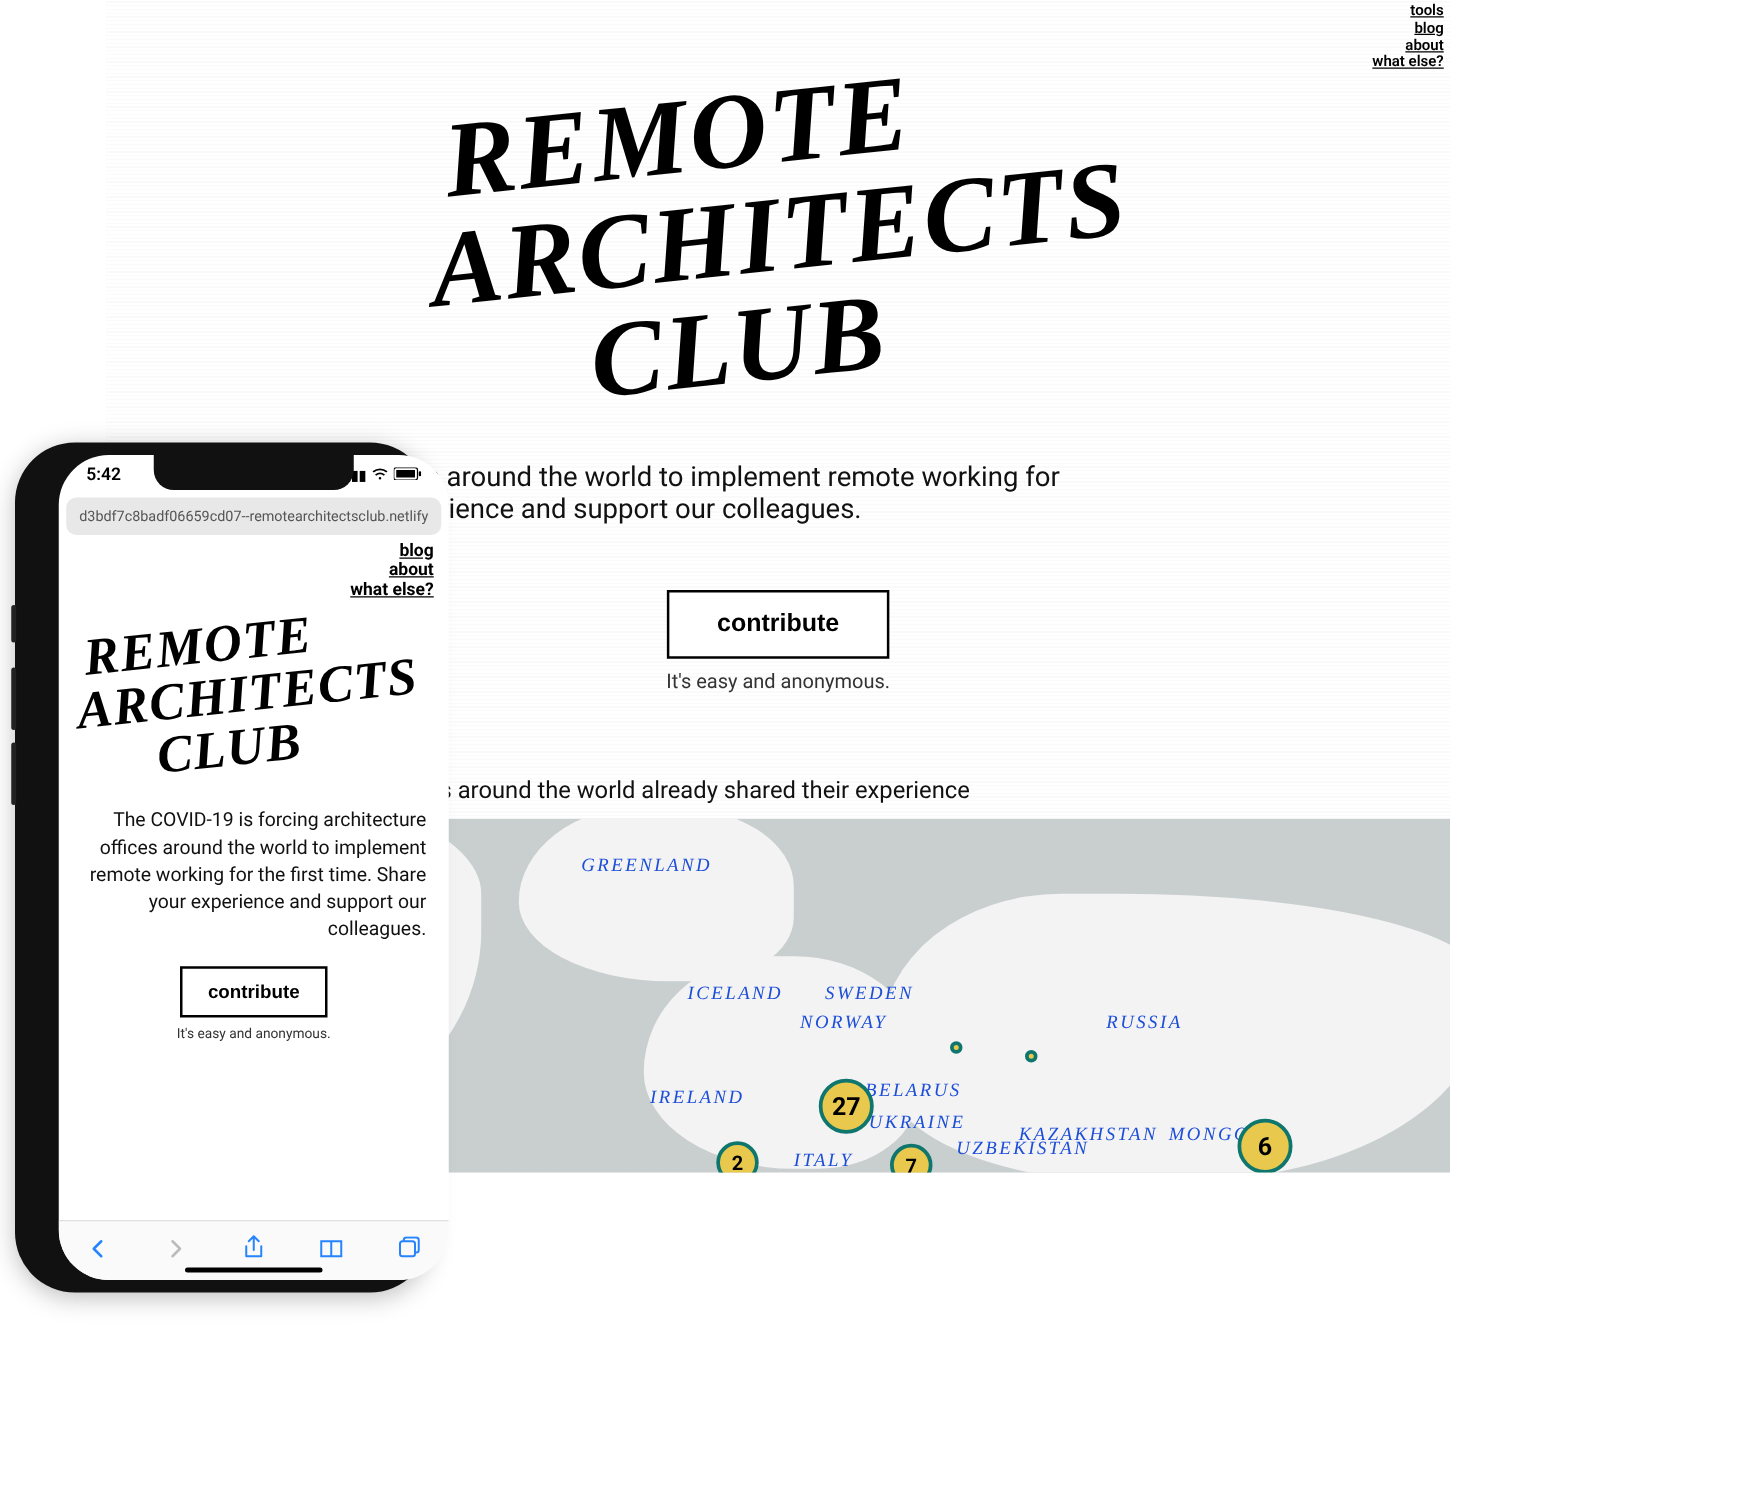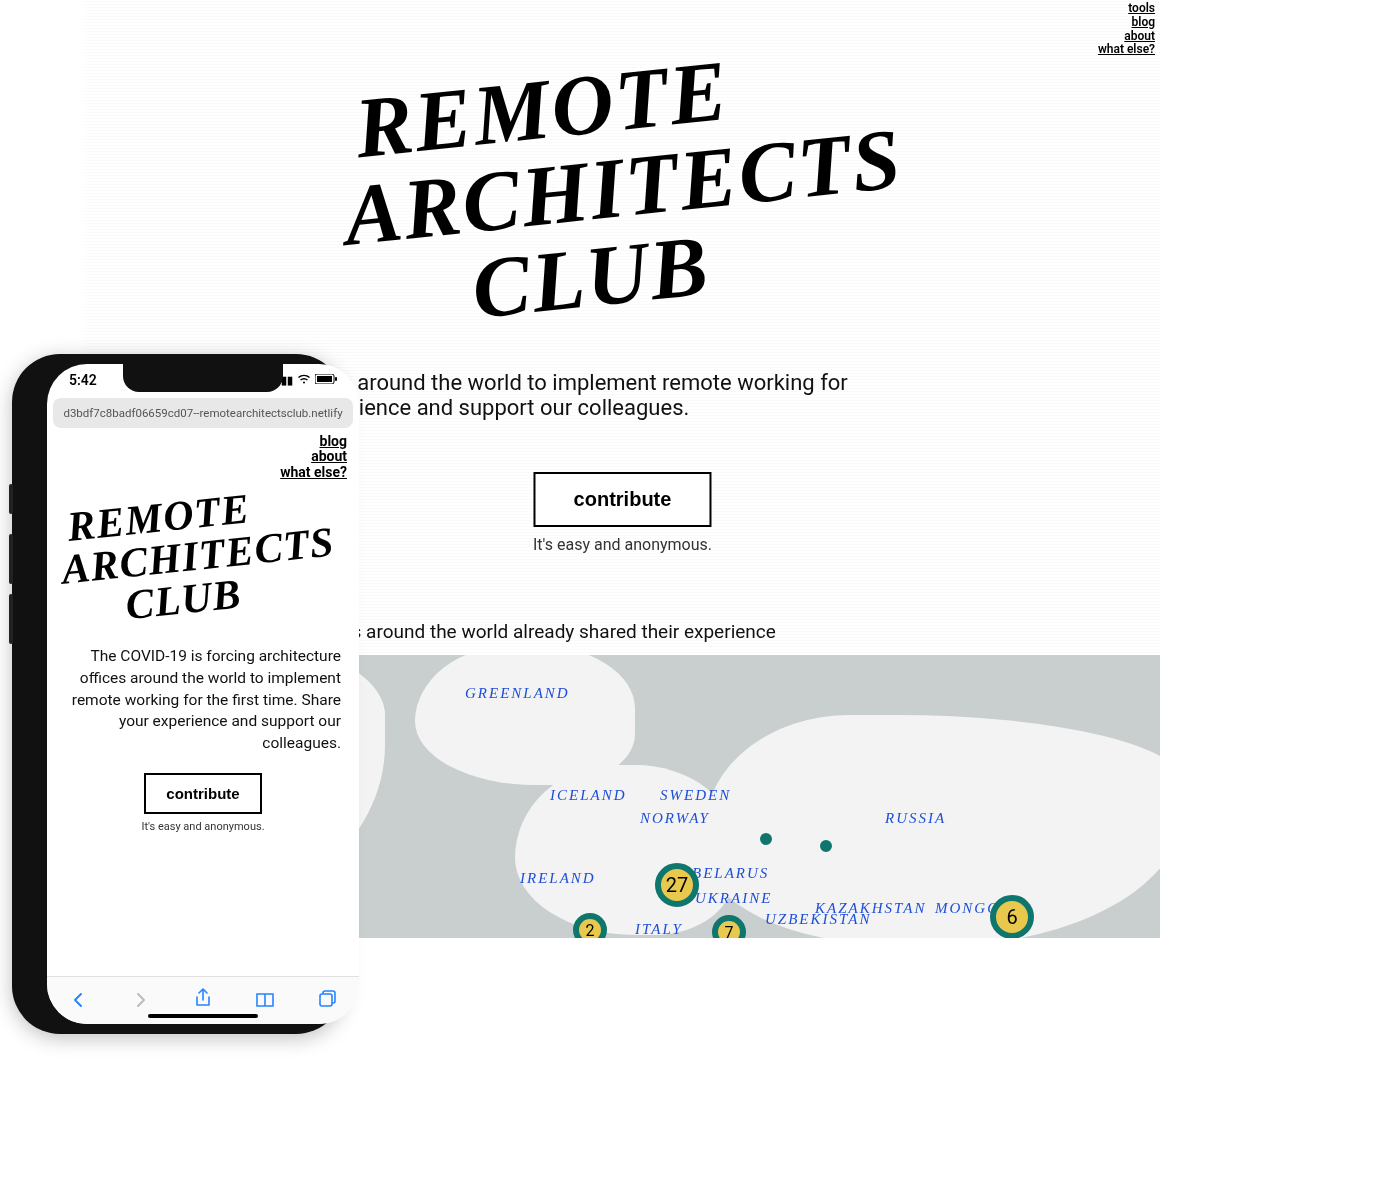--- a/index.html
+++ b/index.html
@@ -18,21 +18,21 @@
 .cta-desktop { position: absolute; top: 472px; left: 50%; transform: translateX(-50%); text-align: center; }
 .cta-btn { display: inline-block; border: 2px solid #000; background: #fff; padding: 14px 38px; font-weight: 700; font-size: 20px; color: #000; cursor: pointer; }
 .cta-sub { font-size: 16px; color: #333; margin-top: 8px; }
 .stats-desktop { position: absolute; top: 620px; left: 15px; font-size: 19px; color: #111; }
 .stats-desktop b { font-weight: 700; }
 
 
 .map-wrap { position: absolute; top: 655px; left: 0; right: 0; bottom: 0; background: #c9cecf; overflow: hidden; }
 .map-land { position: absolute; background: #f3f3f3; }
 .map-label { position: absolute; color: #1d4ed8; font-style: italic; letter-spacing: 2px; font-size: 15px; font-family: Georgia, serif; }
-.map-pin { position: absolute; border-radius: 50%; background: #e9c94d; border: 6px solid #0f766e; display: flex; align-items: center; justify-content: center; font-weight: 400; color: #000; }
+.map-pin { position: absolute; border-radius: 50%; background: #e9c94d; border: 3px solid #0f766e; display: flex; align-items: center; justify-content: center; font-weight: 700; color: #000; }
 .map-pin.small { width: 10px; height: 10px; }
 .map-pin.med { width: 34px; height: 34px; font-size: 16px; }
 .map-pin.lg { width: 44px; height: 44px; font-size: 20px; }
 
 
 .phone { position: absolute; left: 12px; top: 354px; width: 332px; height: 680px; background: #111; border-radius: 48px; padding: 10px; box-shadow: 0 4px 20px rgba(0,0,0,0.25); }
 .phone .btn-side { position: absolute; background: #222; width: 4px; border-radius: 2px; }
 .phone .btn-side.s1 { left: -3px; top: 130px; height: 30px; }
 .phone .btn-side.s2 { left: -3px; top: 180px; height: 50px; }
 .phone .btn-side.s3 { left: -3px; top: 240px; height: 50px; }

